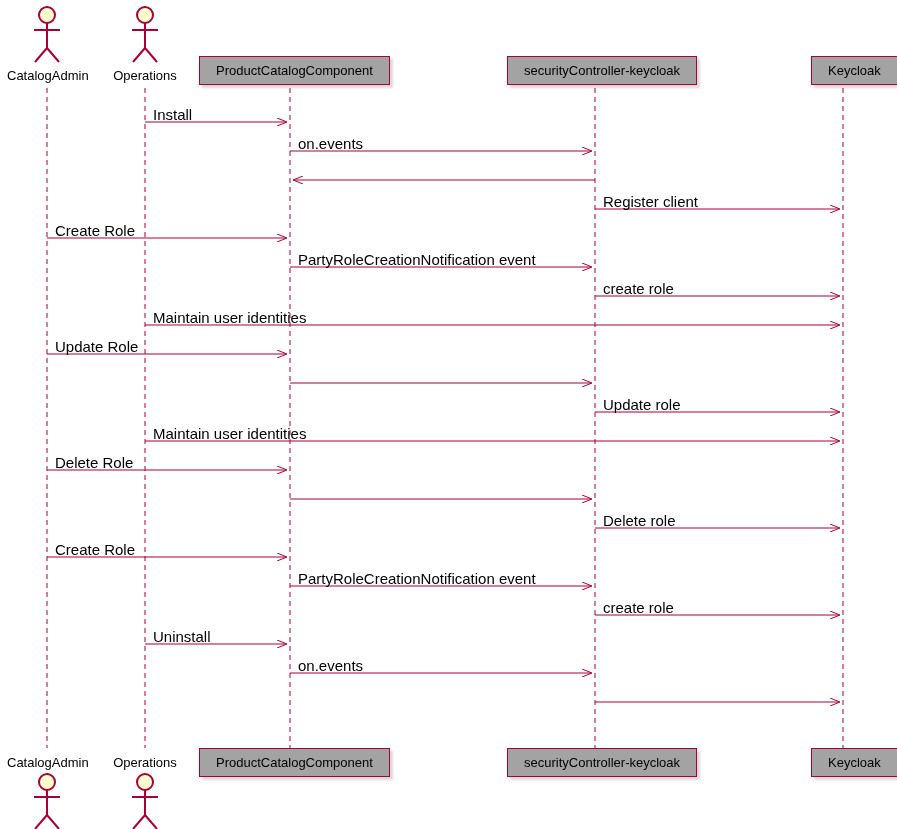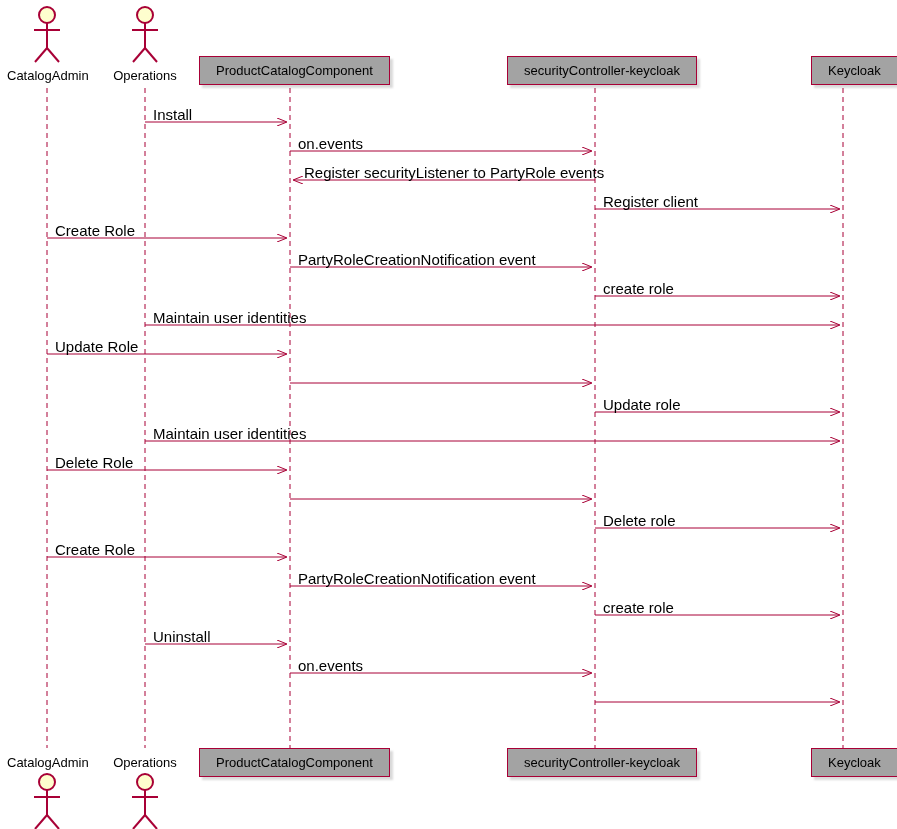--- a/index.html
+++ b/index.html
@@ -121,21 +121,20 @@
 
 <div class="actor-label" style="left:7px; top:755px; width:80px;">CatalogAdmin</div>
 <div class="actor-label" style="left:112px; top:755px; width:66px;">Operations</div>
 
 <div class="participant-box" style="left:199px; top:748px;">ProductCatalogComponent</div>
 <div class="participant-box" style="left:507px; top:748px;">securityController-keycloak</div>
 <div class="participant-box" style="left:811px; top:748px;">Keycloak</div>
 
 <div class="msg-label" style="left:153px; top:106px;">Install</div>
 <div class="msg-label" style="left:298px; top:135px;">on.events</div>
-<div class="msg-label" style="left:304px; top:164px;">Register securityListener to PartyRole events</div>
 <div class="msg-label" style="left:603px; top:193px;">Register client</div>
 <div class="msg-label" style="left:55px;  top:222px;">Create Role</div>
 <div class="msg-label" style="left:298px; top:251px;">PartyRoleCreationNotification event</div>
 <div class="msg-label" style="left:603px; top:280px;">create role</div>
 <div class="msg-label" style="left:153px; top:309px;">Maintain user identities</div>
 <div class="msg-label" style="left:55px;  top:338px;">Update Role</div>
 <div class="msg-label" style="left:603px; top:396px;">Update role</div>
 <div class="msg-label" style="left:153px; top:425px;">Maintain user identities</div>
 <div class="msg-label" style="left:55px;  top:454px;">Delete Role</div>
 <div class="msg-label" style="left:603px; top:512px;">Delete role</div>

